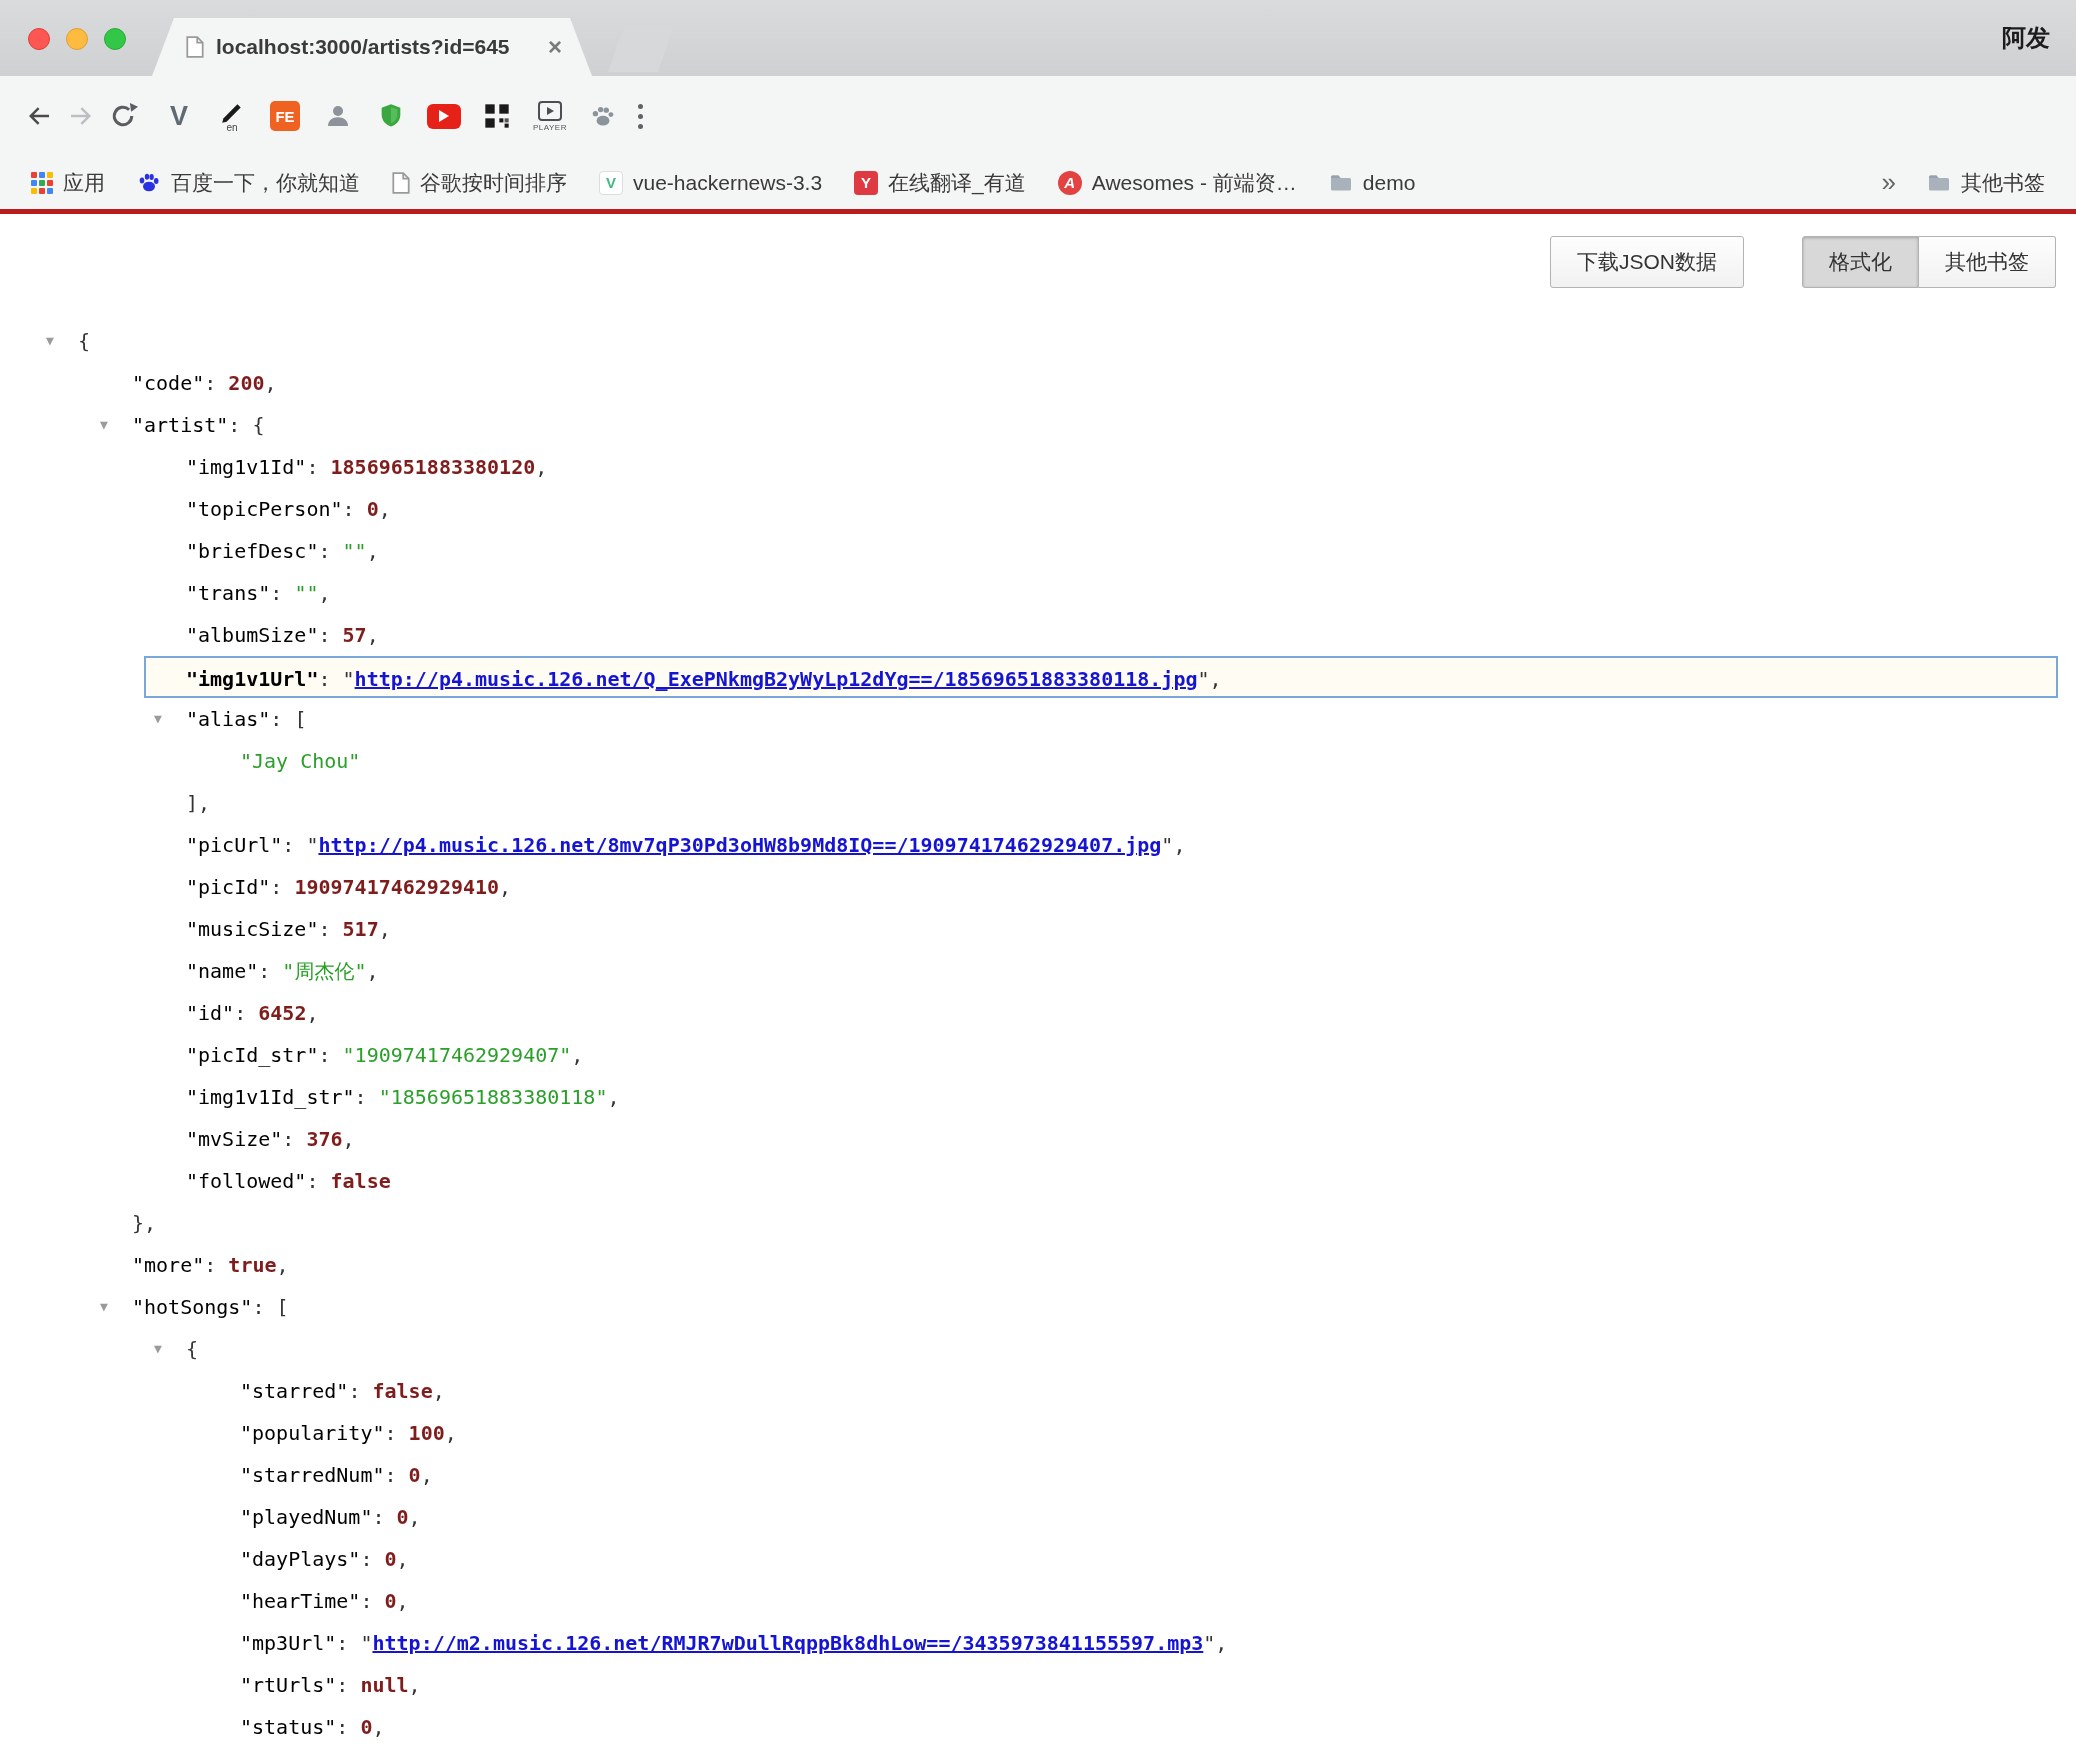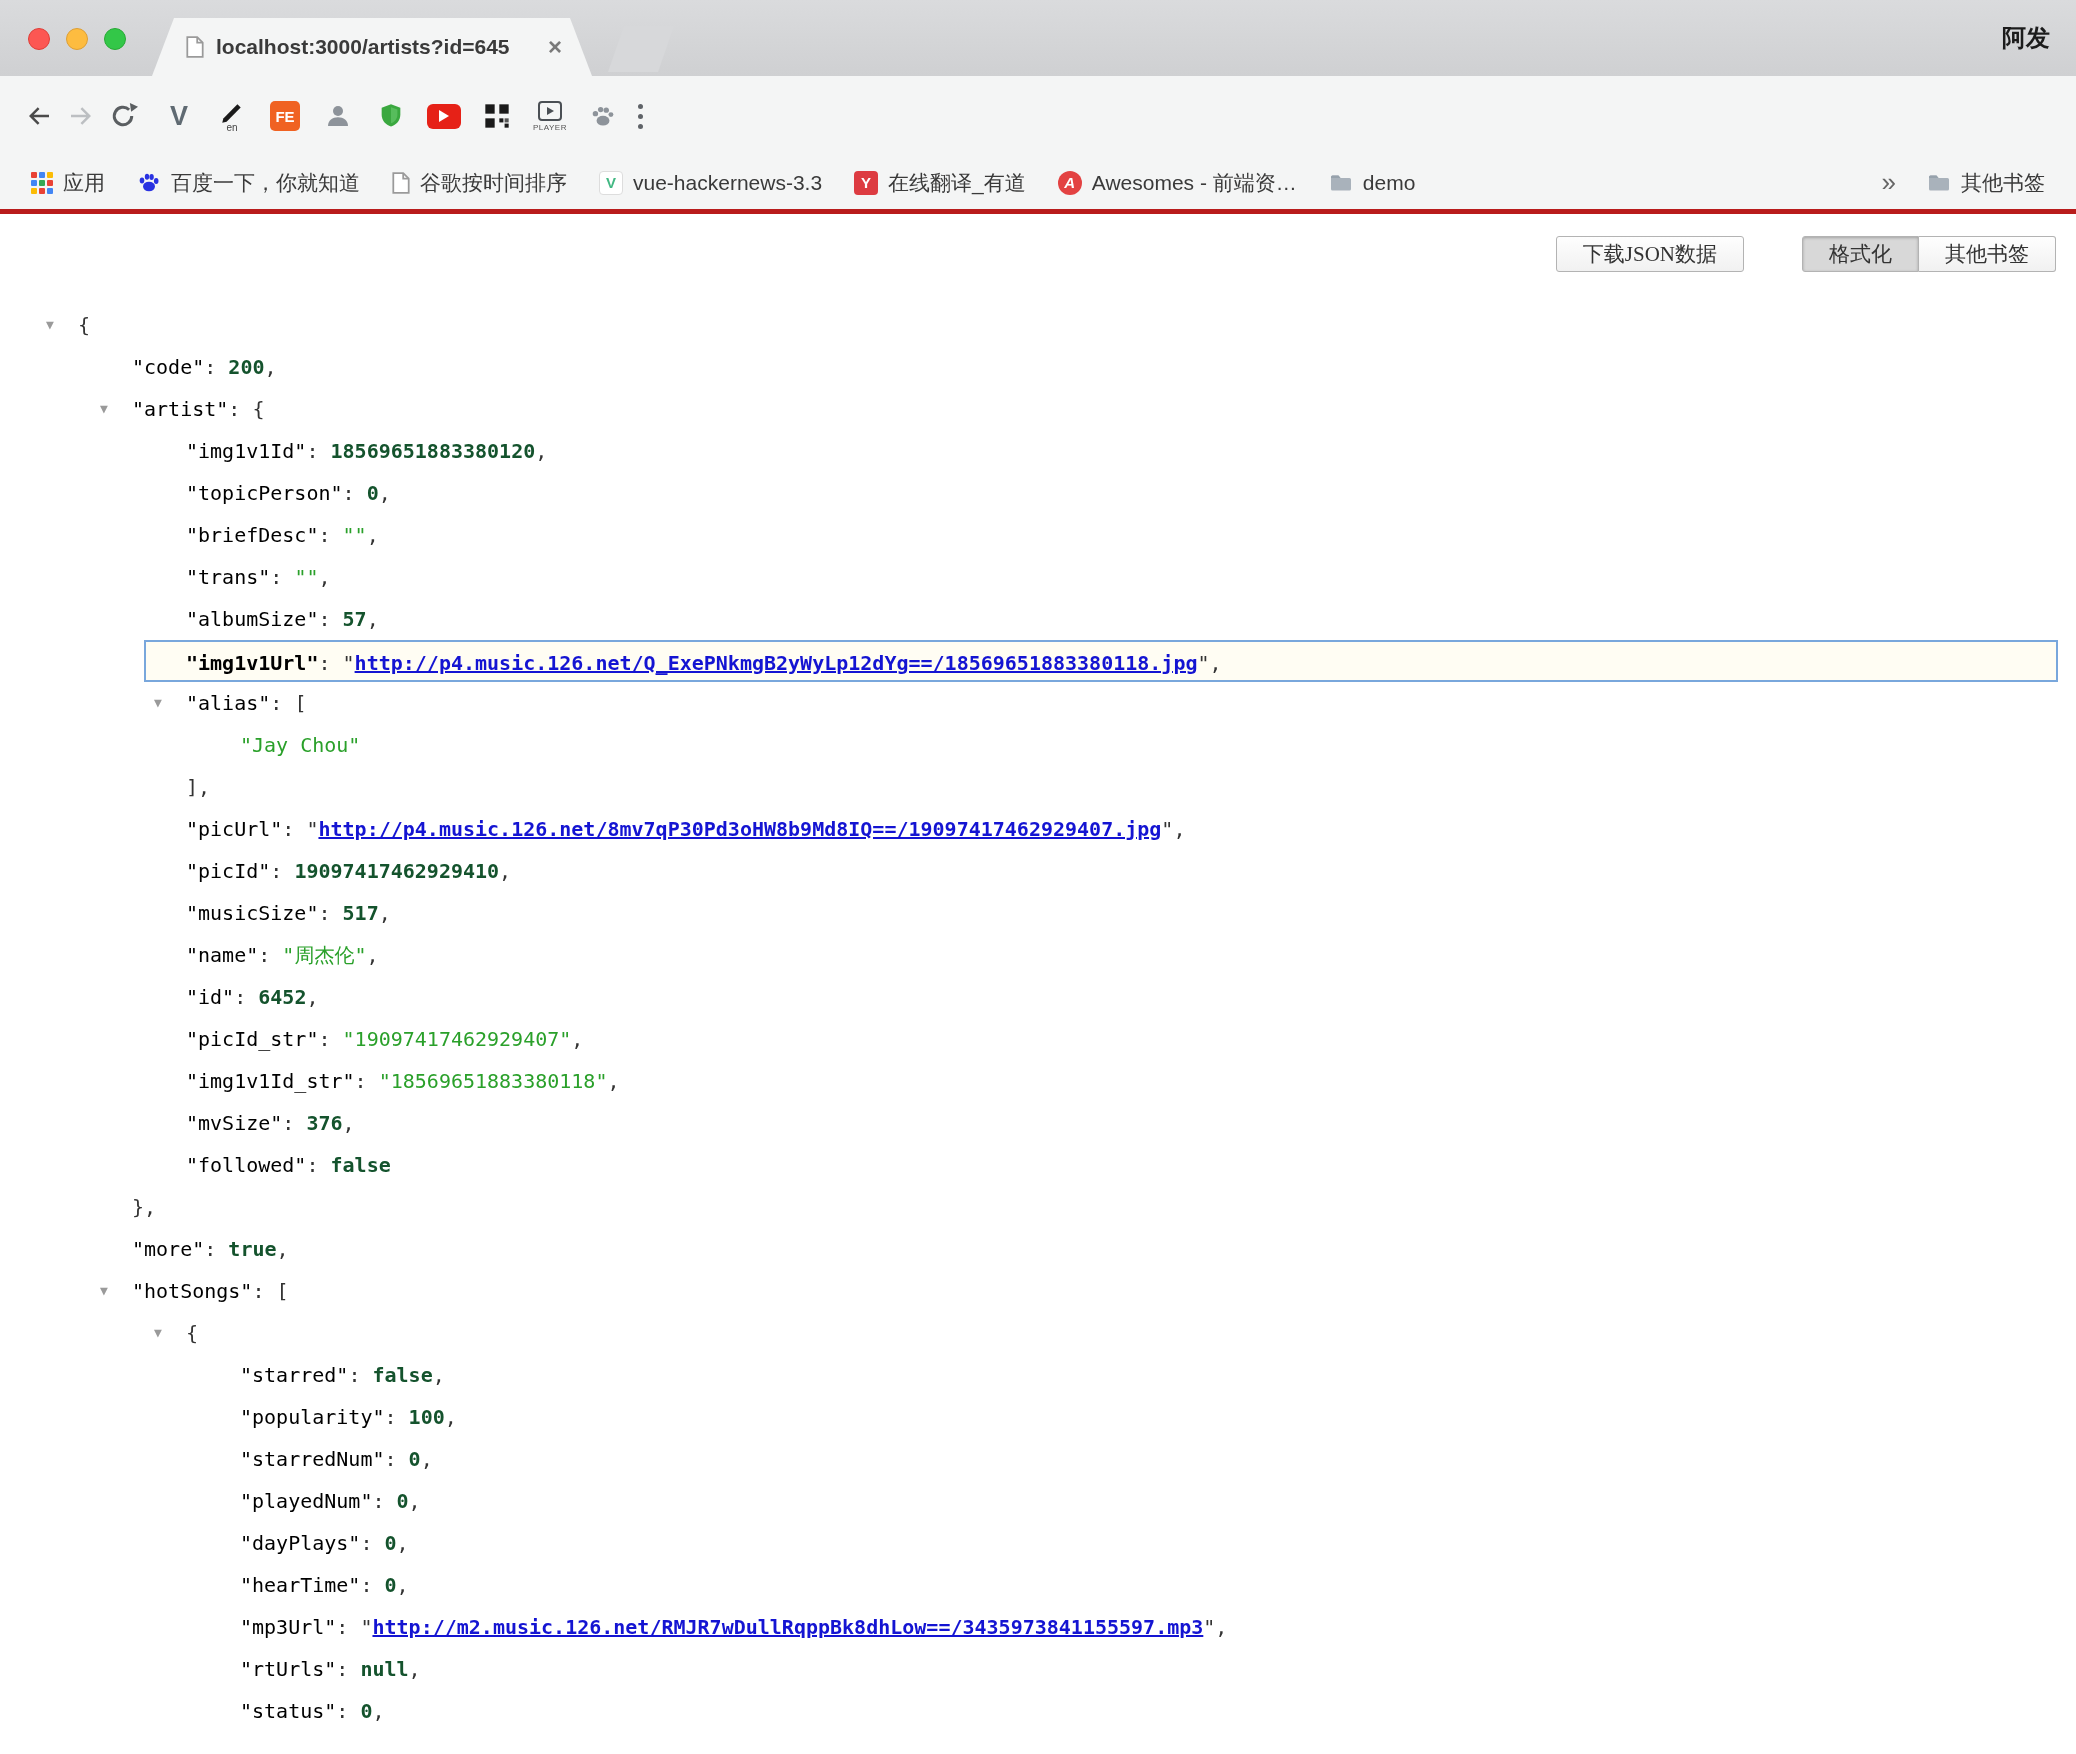--- a/index.html
+++ b/index.html
@@ -71,37 +71,37 @@
   .vue-icon { background:#fff; border:1px solid #ddd; color:#42b883; }
   .youdao-icon { background:#dd3b41; }
   .awesomes-icon { background:#e34242; border-radius:50%; font-style:italic; }
   .bm-right { margin-left:auto; display:flex; align-items:center; gap:18px; }
   .chev { font-size:26px; color:#666; }
 
   
   .main { background:#fff; padding-top:22px; }
   .actions { display:flex; justify-content:flex-end; align-items:center;
              padding-right:20px; }
-  .btn { height:36px; padding:0 26px; font-size:21px; color:#333;
+  .btn { height:52px; padding:0 26px; font-size:21px; color:#333;
          background:linear-gradient(#fefefe,#f1f1f1); border:1px solid #b3b3b3;
-         border-radius:3px; font-family:Liberation Serif, serif; }
+         border-radius:3px; font-family:Liberation Sans, sans-serif; }
   .btn-download { margin-right:58px; }
   .segmented { display:inline-flex; }
   .segmented .btn { border-radius:0; }
   .segmented .btn:first-child { border-radius:3px 0 0 3px; }
   .segmented .btn:last-child { border-radius:0 3px 3px 0; border-left:none; }
   .btn.active { background:#d8d8d8; box-shadow:inset 0 1px 3px rgba(0,0,0,.25); }
 
   .jtree { margin-top:32px; font-family:"DejaVu Sans Mono","Liberation Mono",monospace;
            font-size:20px; }
   .jline { position:relative; height:42px; line-height:42px; white-space:pre; color:#333; }
   .toggle { position:absolute; top:0; font-size:13px; color:#9a9a9a; line-height:42px; }
   .k { color:#000; }
   .p { color:#333; }
-  .v-num { color:#14532d; font-weight:bold; }
+  .v-num { color:#7f1d1d; font-weight:bold; }
   .v-str { color:#2aa02a; }
   .v-link { color:#1414d2; font-weight:bold; text-decoration:underline; }
   .jline.hl { background:#fffdf3; border:2px solid #79a7dc; margin-right:18px; }
   .jline.hl .k { font-weight:bold; }
 
   svg { display:block; }
 </style>
 </head>
 <body>
 

